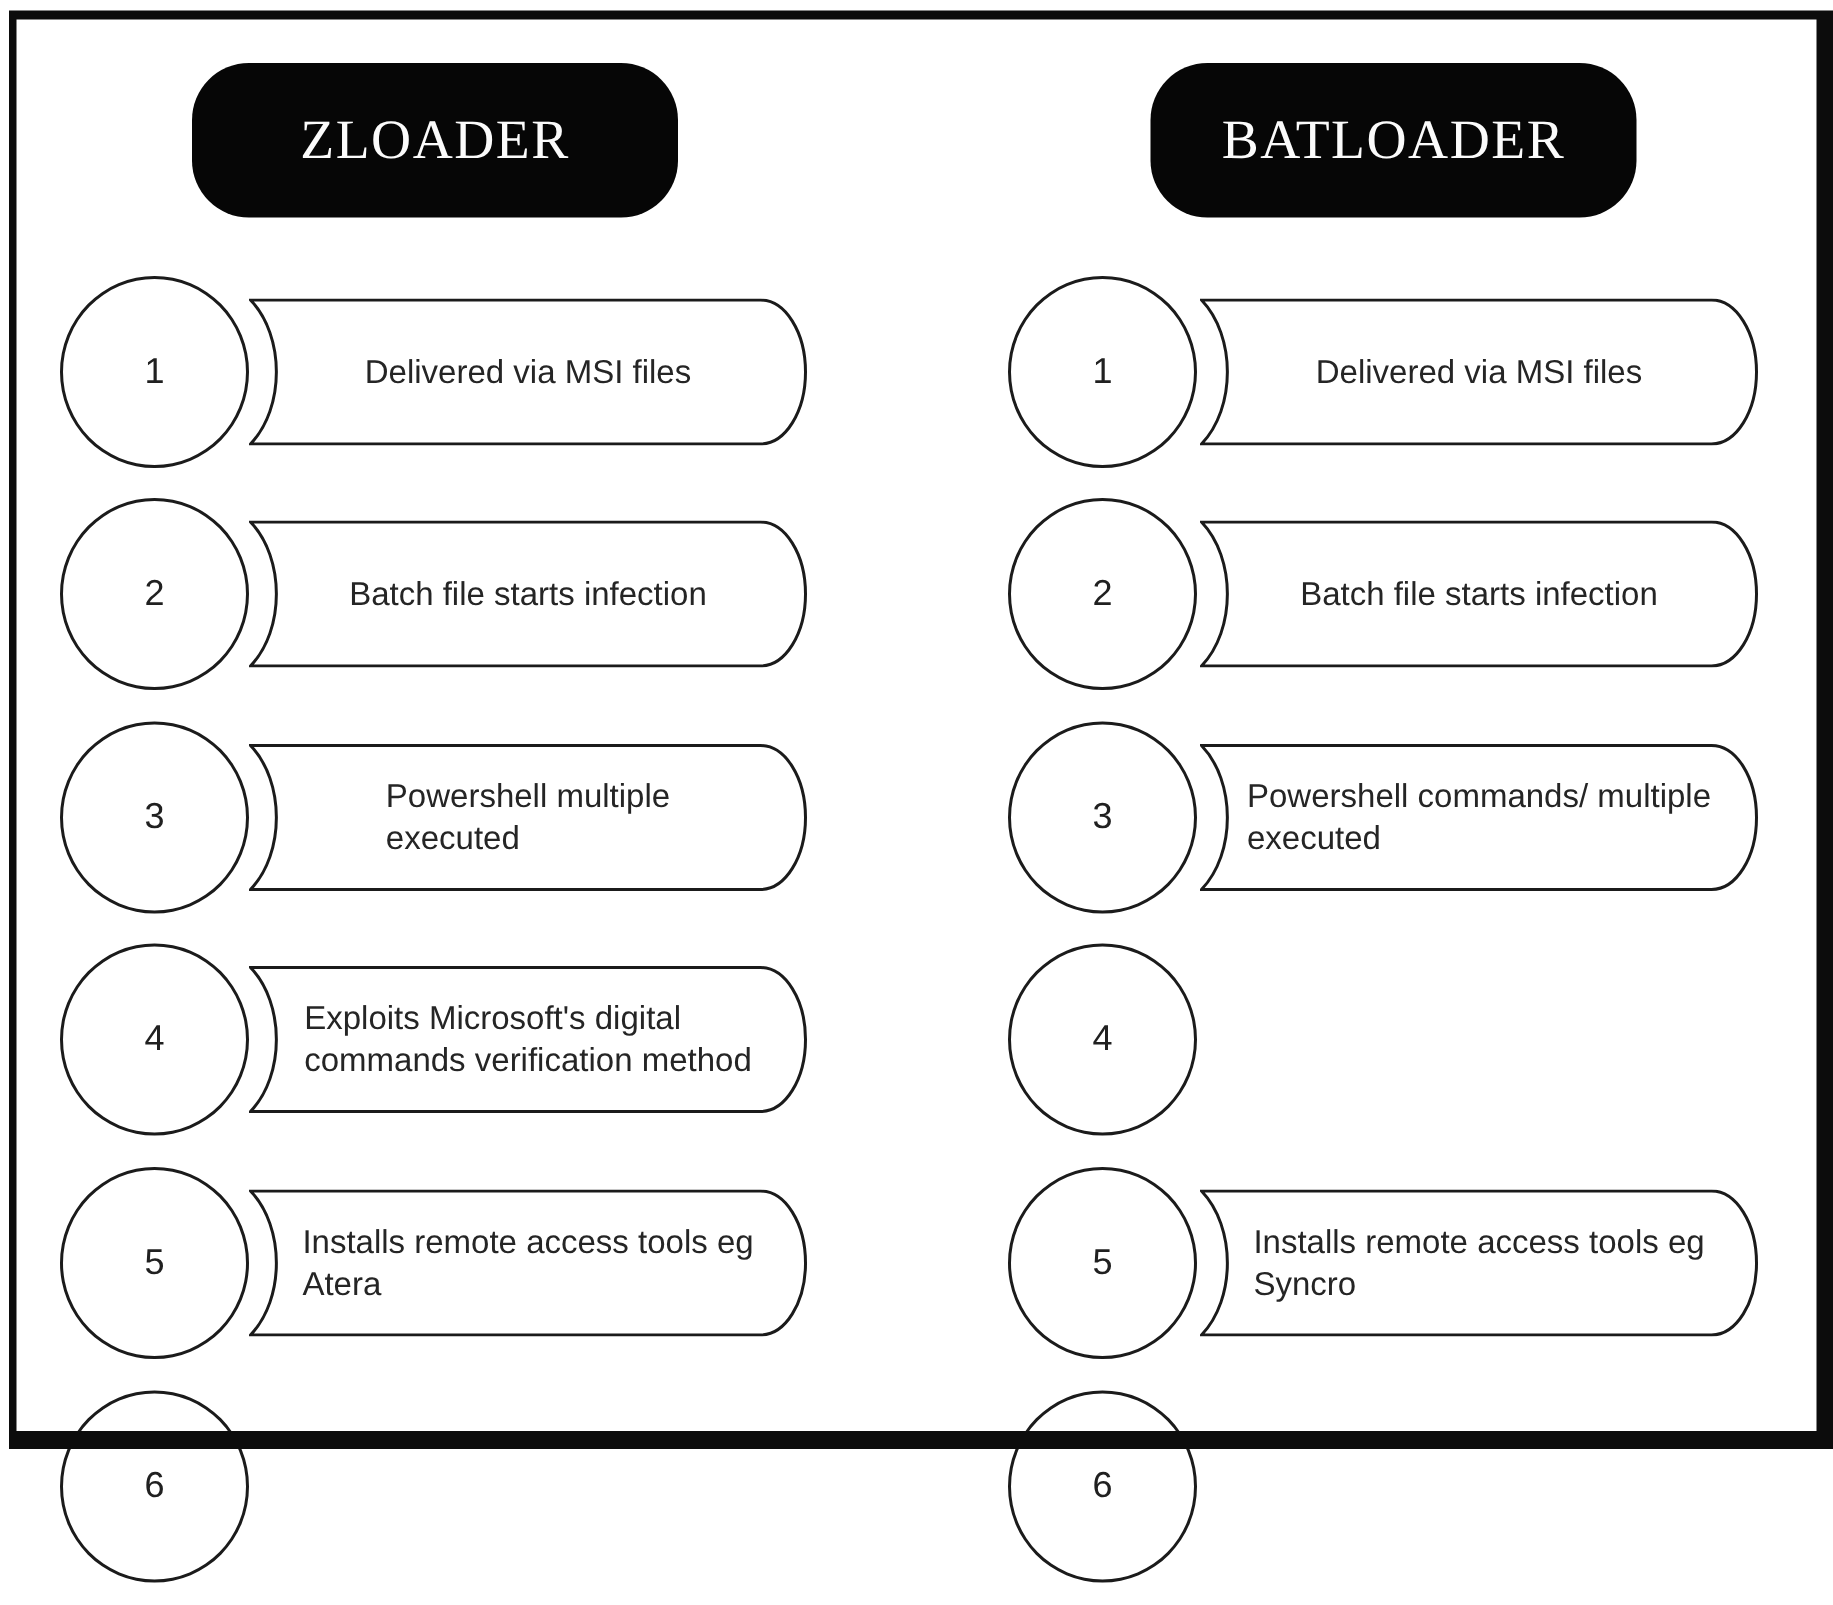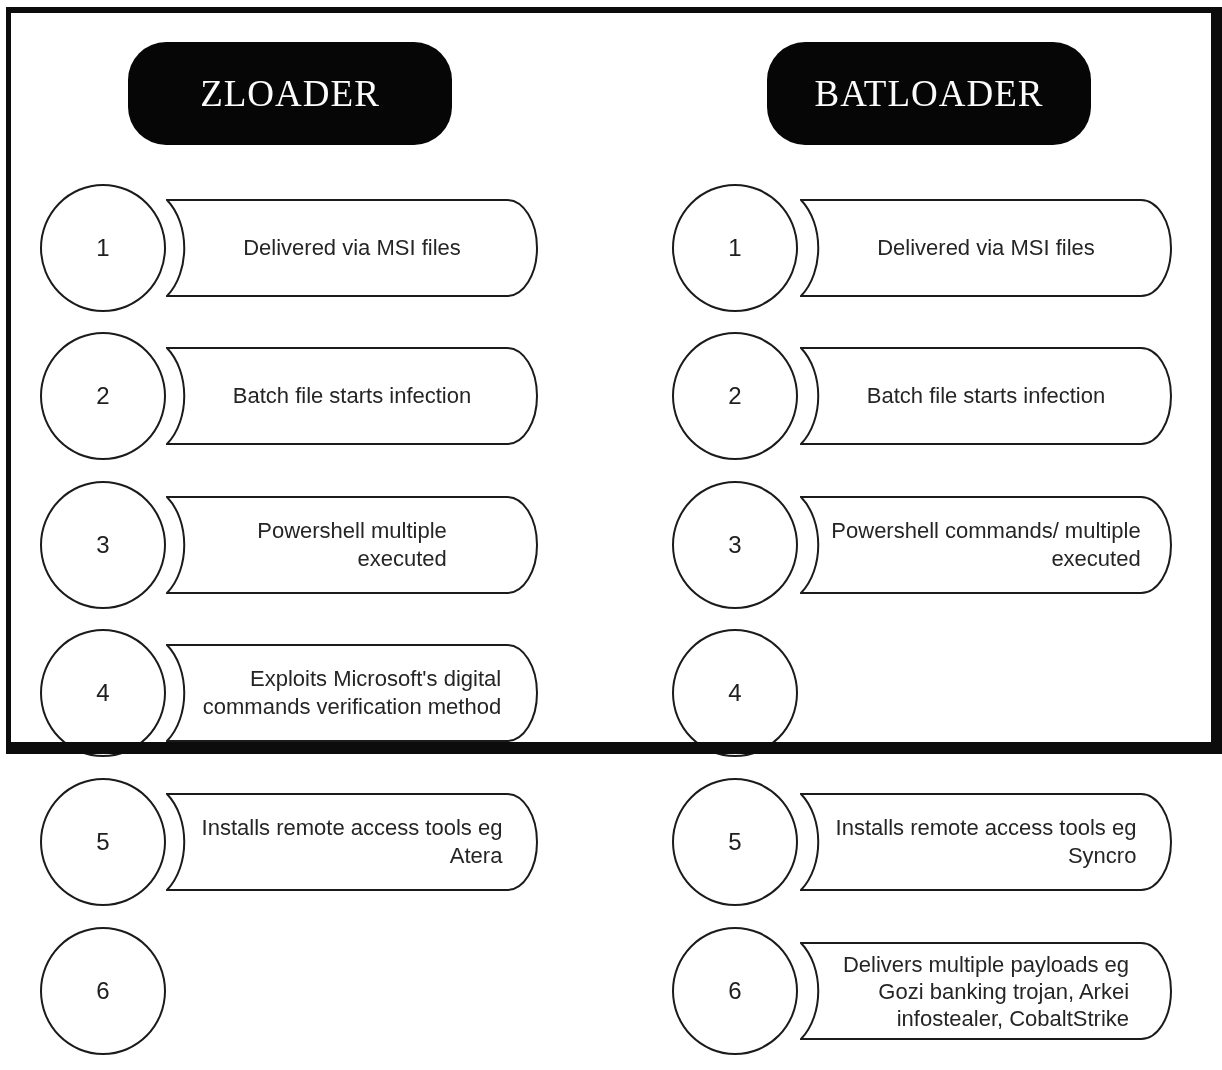--- a/index.html
+++ b/index.html
@@ -1,21 +1,21 @@
 <!DOCTYPE html>
 <html><head>
 <meta charset="utf-8">
 <style>
   html, body { margin: 0; padding: 0; background: #ffffff; }
   body {
     width: 1222px; height: 1070px;
     font-family: "Liberation Sans", sans-serif;
     position: relative; overflow: hidden;
   }
-  .canvas { position: absolute; left: 0; top: 0; width: 1222px; height: 754px; background: #ffffff; }
+  .canvas { position: absolute; left: 0; top: 0; width: 1222px; height: 966px; background: #ffffff; }
 
   
   .frame {
     position: absolute; left: 6px; top: 7px; right: 0; bottom: 0;
     border-style: solid; border-color: #0c0c0c;
     border-width: 6px 11px 12px 5px;
     pointer-events: none;
   }
 
   
@@ -45,21 +45,21 @@
 
   .banner { position: absolute; top: 15px; width: 372px; height: 98px; }
   .col-left  .banner { left: 126px; }
   .col-right .banner { left: 128px; }
   .banner svg { position: absolute; left: 0; top: 0; width: 100%; height: 100%; display: block; }
 
   .step-text {
     position: absolute; left: 0; top: 0; right: 0; bottom: 0;
     padding: 0 24px;
     display: flex; align-items: center; justify-content: center;
-    text-align: right;
+    text-align: left;
     font-size: 22px; line-height: 28px; color: #252525;
     white-space: pre-line;
   }
 </style>
 </head>
 <body>
 
 <div class="canvas">
 
   <div class="col-left">
@@ -195,25 +195,17 @@
         </svg>
         <div class="step-text">Installs remote access tools eg
 Syncro</div>
       </div>
     </div>
 
     <div class="row" style="top:927px">
       <div class="circle">
         <span class="circle-number">6</span>
       </div>
-      <div class="banner">
-        <svg viewBox="0 0 372 98" preserveAspectRatio="none">
-          <path d="M 1 1 L 341 1 A 30 48 0 0 1 341 97 L 1 97 C 24 73 24 25 1 1 Z" fill="#ffffff" stroke="#1b1b1b" stroke-width="2"></path>
-        </svg>
-        <div class="step-text" style="line-height:27px">Delivers multiple payloads eg
-Gozi banking trojan, Arkei
-infostealer, CobaltStrike</div>
-      </div>
     </div>
   </div>
 
   <div class="frame"></div>
 </div>
 
 </body></html>

